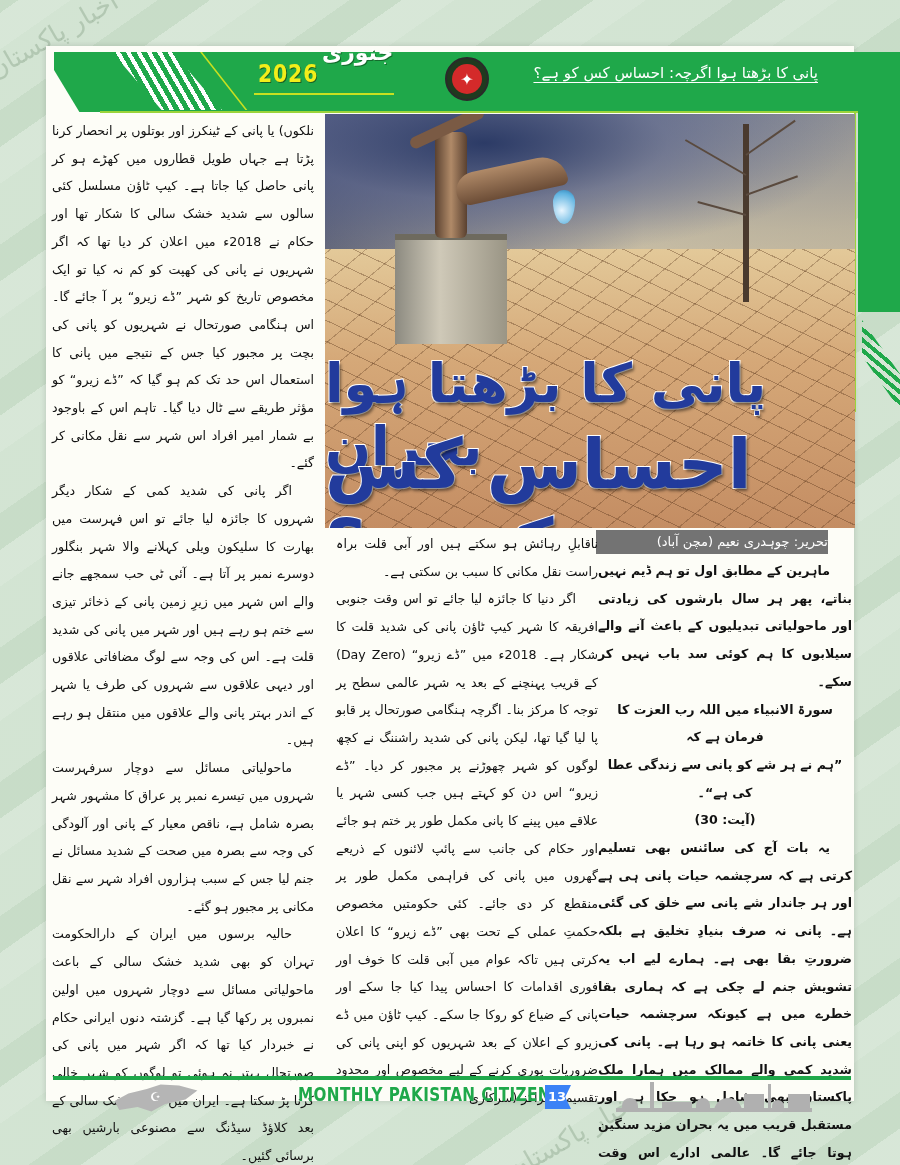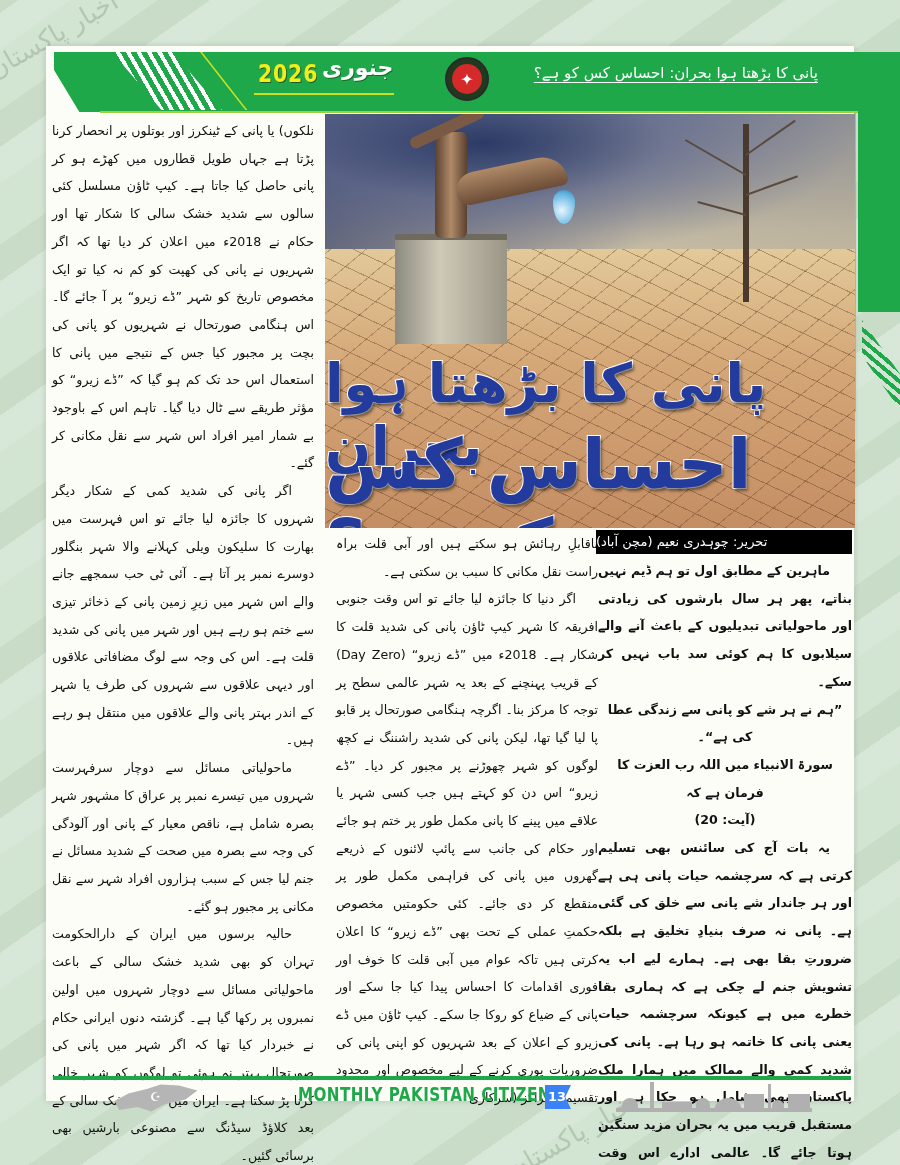--- a/index.html
+++ b/index.html
@@ -39,21 +39,21 @@
   }
   .header-bottom-line {
     position: absolute; left: 100px; top: 111px; width: 800px; height: 2px; background: #9bd43a;
   }
   .date-year {
     position: absolute; left: 258px; top: 60px; font-family: "DejaVu Sans", sans-serif;
     font-weight: bold; font-size: 24px; color: #f2ee1a; letter-spacing: 1px;
     text-shadow: 1px 1px 0 #1a5e24; transform: scaleX(0.85); transform-origin: left;
   }
   .date-month {
-    position: absolute; left: 322px; top: 55px; direction: rtl;
+    position: absolute; left: 322px; top: 40px; direction: rtl;
     font-family: "DejaVu Sans", sans-serif; font-weight: bold; font-size: 22px; color: #ffffff;
     text-shadow: 1px 1px 0 #146b2c;
   }
   .logo {
     position: absolute; left: 445px; top: 57px; width: 44px; height: 44px; border-radius: 50%;
     background: #1f3a1f; border: 2px solid #2a2a2a;
     display: flex; align-items: center; justify-content: center;
   }
   .logo-inner {
     width: 30px; height: 30px; border-radius: 50%; background: #d42a2a;
@@ -123,22 +123,22 @@
   .hero-title {
     position: absolute; left: 0; right: 4px; direction: rtl; text-align: left;
     font-family: "DejaVu Sans", sans-serif; font-weight: bold; color: #223b9c;
     -webkit-text-stroke: 2px #ffffff; paint-order: stroke fill;
     text-shadow: 2px 3px 3px rgba(0,0,0,0.45);
   }
   .hero-title.l1 { top: 238px; font-size: 54px; }
   .hero-title.l2 { top: 310px; font-size: 69px; }
   
   .byline {
-    position: absolute; left: 596px; top: 530px; width: 256px; height: 24px; background: #000000;
-    color: #ffffff; direction: rtl; text-align: left; font-size: 13px; line-height: 24px;
+    position: absolute; left: 596px; top: 530px; width: 232px; height: 24px; background: #737373;
+    color: #ffffff; direction: rtl; text-align: right; font-size: 13px; line-height: 24px;
     font-family: "DejaVu Sans", sans-serif;
   }
   
   .col {
     position: absolute; direction: rtl; text-align: justify; text-align-last: right;
     font-family: "DejaVu Sans", sans-serif; font-size: 12.6px; line-height: 27.7px; color: #111;
   }
   .col p { text-indent: 0; }
   .col p.indent { text-indent: 22px; }
   .col p.center { text-align: center; text-align-last: center; }
@@ -183,21 +183,21 @@
 <div class="header"></div>
 <div class="header-stripes"></div>
 <div class="header-slash"></div>
 <div class="header-underline"></div>
 <div class="header-bottom-line"></div>
 <div class="date-year">2026</div>
 <div class="date-month">جنوری</div>
 <div class="logo">
   <div class="logo-inner">✦</div>
 </div>
-<div class="header-title">پانی کا بڑھتا ہوا بحران: احساس کس کو ہے؟</div>
+<div class="header-title">پانی کا بڑھتا ہوا اگرچہ: احساس کس کو ہے؟</div>
 
 <div class="side-band"></div>
 <div class="side-line"></div>
 <div class="side-stripes"></div>
 
 <div class="hero">
   <div class="hero-sky"></div>
   <div class="hero-ground"></div>
   <div class="faucet-base"></div>
   <div class="faucet-stem"></div>
@@ -210,23 +210,23 @@
   <div class="tree-branch" style="left:421px;top:80px;width:55px;transform:rotate(-20deg);"></div>
   <div class="tree-branch" style="left:421px;top:100px;width:50px;transform:rotate(-165deg);"></div>
   <div class="hero-title l1">پانی کا بڑھتا ہوا بحران</div>
   <div class="hero-title l2">احساس کس کو ہے؟</div>
 </div>
 
 <div class="byline">تحریر: چوہدری نعیم (مچن آباد)</div>
 
 <div class="col col-right">
   <p class="indent">ماہرین کے مطابق اول تو ہم ڈیم نہیں بناتے، پھر ہر سال بارشوں کی زیادتی اور ماحولیاتی تبدیلیوں کے باعث آنے والے سیلابوں کا ہم کوئی سد باب نہیں کر سکے۔</p>
+  <p class="center">سورۃ الانبیاء میں اللہ رب العزت کا فرمان ہے کہ</p>
   <p class="center">”ہم نے ہر شے کو پانی سے زندگی عطا کی ہے“۔</p>
-  <p class="center">سورۃ الانبیاء میں اللہ رب العزت کا فرمان ہے کہ</p>
-  <p class="center">(آیت: 20)</p>
+  <p class="center">(آیت: 30)</p>
   <p class="indent">یہ بات آج کی سائنس بھی تسلیم کرتی ہے کہ سرچشمہ حیات پانی ہی ہے اور ہر جاندار شے پانی سے خلق کی گئی ہے۔ پانی نہ صرف بنیادِ تخلیق ہے بلکہ ضرورتِ بقا بھی ہے۔ ہمارے لیے اب یہ تشویش جنم لے چکی ہے کہ ہماری بقا خطرے میں ہے کیونکہ سرچشمہ حیات یعنی پانی کا خاتمہ ہو رہا ہے۔ پانی کی شدید کمی والے ممالک میں ہمارا ملک پاکستان بھی شامل ہو چکا ہے اور مستقبل قریب میں یہ بحران مزید سنگین ہوتا جائے گا۔ عالمی ادارے اس وقت خبردار کر رہے ہیں کہ اگر پاکستان فوری طور پر متوجہ نہ ہوا تو بڑے شہروں میں بڑھتی پانی کی قلت کے سبب یہ شہر</p>
 </div>
 
 <div class="col col-mid">
   <p>ناقابلِ رہائش ہو سکتے ہیں اور آبی قلت براہ راست نقل مکانی کا سبب بن سکتی ہے۔</p>
   <p class="indent">اگر دنیا کا جائزہ لیا جائے تو اس وقت جنوبی افریقہ کا شہر کیپ ٹاؤن پانی کی شدید قلت کا شکار ہے۔ 2018ء میں ”ڈے زیرو“ (Day Zero) کے قریب پہنچنے کے بعد یہ شہر عالمی سطح پر توجہ کا مرکز بنا۔ اگرچہ ہنگامی صورتحال پر قابو پا لیا گیا تھا، لیکن پانی کی شدید راشننگ نے کچھ لوگوں کو شہر چھوڑنے پر مجبور کر دیا۔ ”ڈے زیرو“ اس دن کو کہتے ہیں جب کسی شہر یا علاقے میں پینے کا پانی مکمل طور پر ختم ہو جائے اور حکام کی جانب سے پائپ لائنوں کے ذریعے گھروں میں پانی کی فراہمی مکمل طور پر منقطع کر دی جائے۔ کئی حکومتیں مخصوص حکمتِ عملی کے تحت بھی ”ڈے زیرو“ کا اعلان کرتی ہیں تاکہ عوام میں آبی قلت کا خوف اور فوری اقدامات کا احساس پیدا کیا جا سکے اور پانی کے ضیاع کو روکا جا سکے۔ کیپ ٹاؤن میں ڈے زیرو کے اعلان کے بعد شہریوں کو اپنی پانی کی ضروریات پوری کرنے کے لیے مخصوص اور محدود تقسیمی مراکز (سرکاری</p>
 </div>
 
 <div class="col col-left">
   <p>نلکوں) یا پانی کے ٹینکرز اور بوتلوں پر انحصار کرنا پڑتا ہے جہاں طویل قطاروں میں کھڑے ہو کر پانی حاصل کیا جاتا ہے۔ کیپ ٹاؤن مسلسل کئی سالوں سے شدید خشک سالی کا شکار تھا اور حکام نے 2018ء میں اعلان کر دیا تھا کہ اگر شہریوں نے پانی کی کھپت کو کم نہ کیا تو ایک مخصوص تاریخ کو شہر ”ڈے زیرو“ پر آ جائے گا۔ اس ہنگامی صورتحال نے شہریوں کو پانی کی بچت پر مجبور کیا جس کے نتیجے میں پانی کا استعمال اس حد تک کم ہو گیا کہ ”ڈے زیرو“ کو مؤثر طریقے سے ٹال دیا گیا۔ تاہم اس کے باوجود بے شمار امیر افراد اس شہر سے نقل مکانی کر گئے۔</p>

